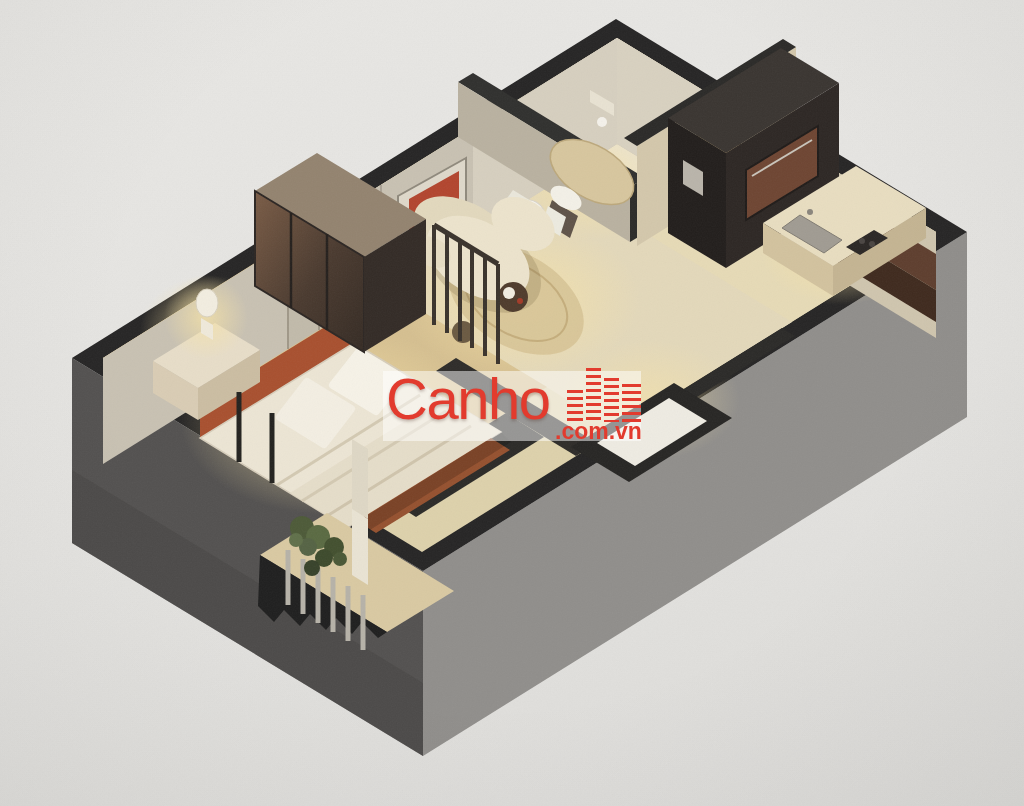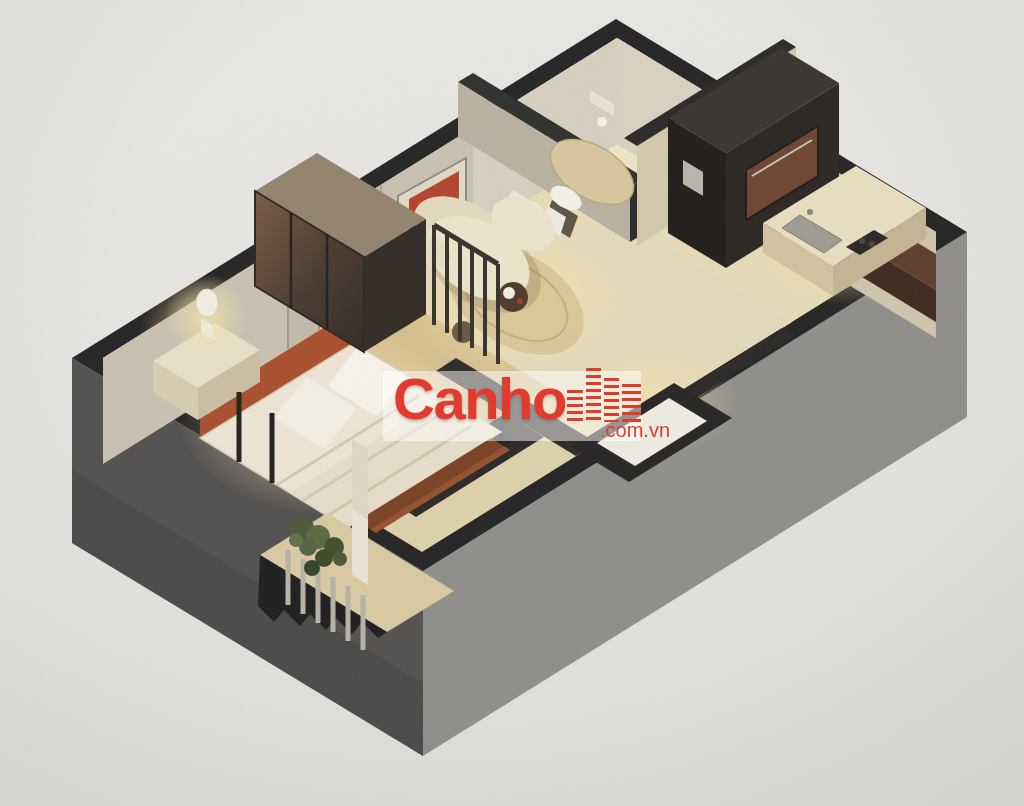--- a/index.html
+++ b/index.html
@@ -16,23 +16,23 @@
     --bedding:#ece5d4; --sofa:#ece3cc; --rug:#d8c598; --plant-green:#4d5a38;
   }
   .f-walltop{fill:var(--wall-top);} .f-facL{fill:var(--facade-left);} .f-facR{fill:var(--facade-right);}
   .f-floor{fill:var(--floor-main);} .f-bed{fill:var(--floor-bedroom);} .f-bath{fill:var(--floor-bathroom);}
   .f-kitch{fill:var(--floor-kitchen);} .f-wface{fill:var(--wall-face);} .f-terra{fill:var(--accent-terracotta);}
   .f-wood{fill:var(--cabinet-wood);} .f-bedding{fill:var(--bedding);} .f-sofa{fill:var(--sofa);}
   .f-rug{fill:var(--rug);} .f-plant{fill:var(--plant-green);}
   
   .wm{position:absolute;left:383px;top:364px;width:266px;height:92px;z-index:5;}
   .wm-band{position:absolute;left:0;top:7px;width:258px;height:70px;background:rgba(255,255,255,.5);}
-  .wm-brand{position:absolute;left:10px;top:6px;font-size:58px;font-weight:bold;letter-spacing:-1.5px;
+  .wm-brand{position:absolute;left:3px;top:6px;font-size:58px;font-weight:normal;letter-spacing:-1.5px;
             color:var(--brand);text-shadow:0 2px 3px rgba(80,50,40,.30);line-height:1;}
-  .wm-suffix{position:absolute;left:172px;top:56px;font-size:20px;font-weight:normal;color:var(--brand);line-height:1;margin-left:45px;}
+  .wm-suffix{position:absolute;left:172px;top:56px;font-size:23px;font-weight:bold;color:var(--brand);line-height:1;}
   .wm-icon{position:absolute;left:184px;top:2px;width:76px;height:56px;}
   .tower{position:absolute;bottom:0;
          background:repeating-linear-gradient(180deg,var(--brand) 0 3px,rgba(255,255,255,0) 3px 7px);}
   .t1{left:0;width:16px;height:32px;} .t2{left:19px;width:15px;height:54px;}
   .t3{left:37px;width:15px;height:44px;} .t4{left:55px;width:19px;height:38px;}
 </style>
 </head>
 <body>
 
 <div class="stage">

